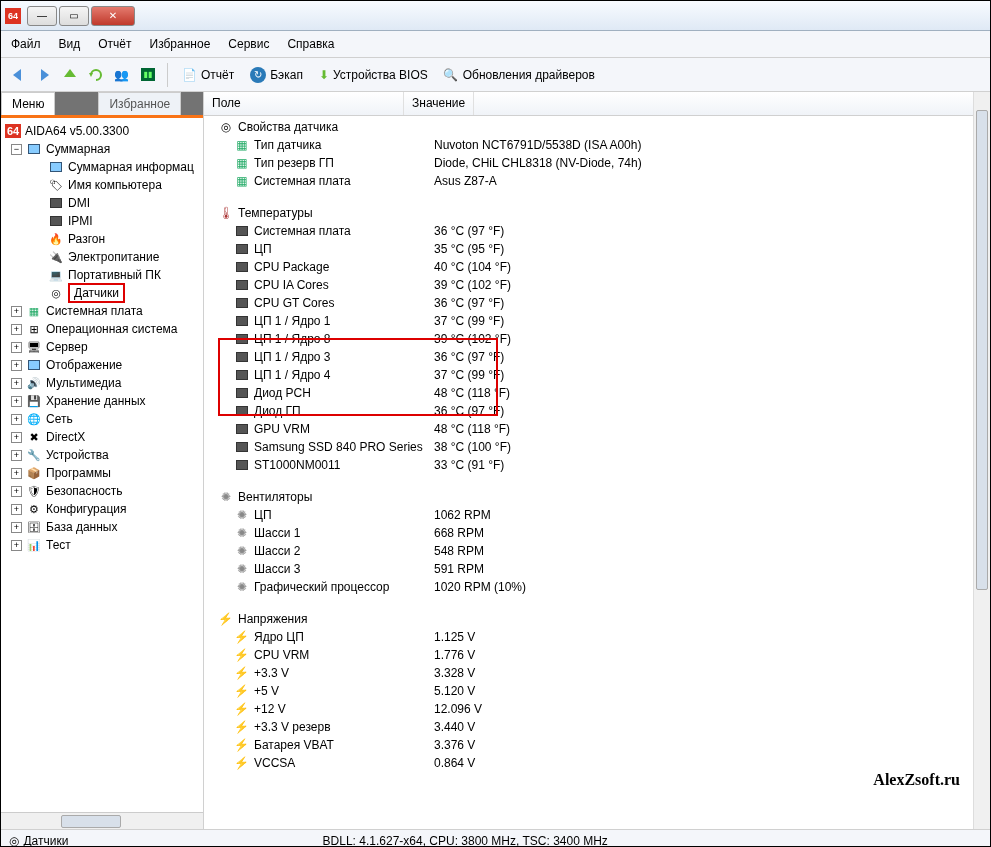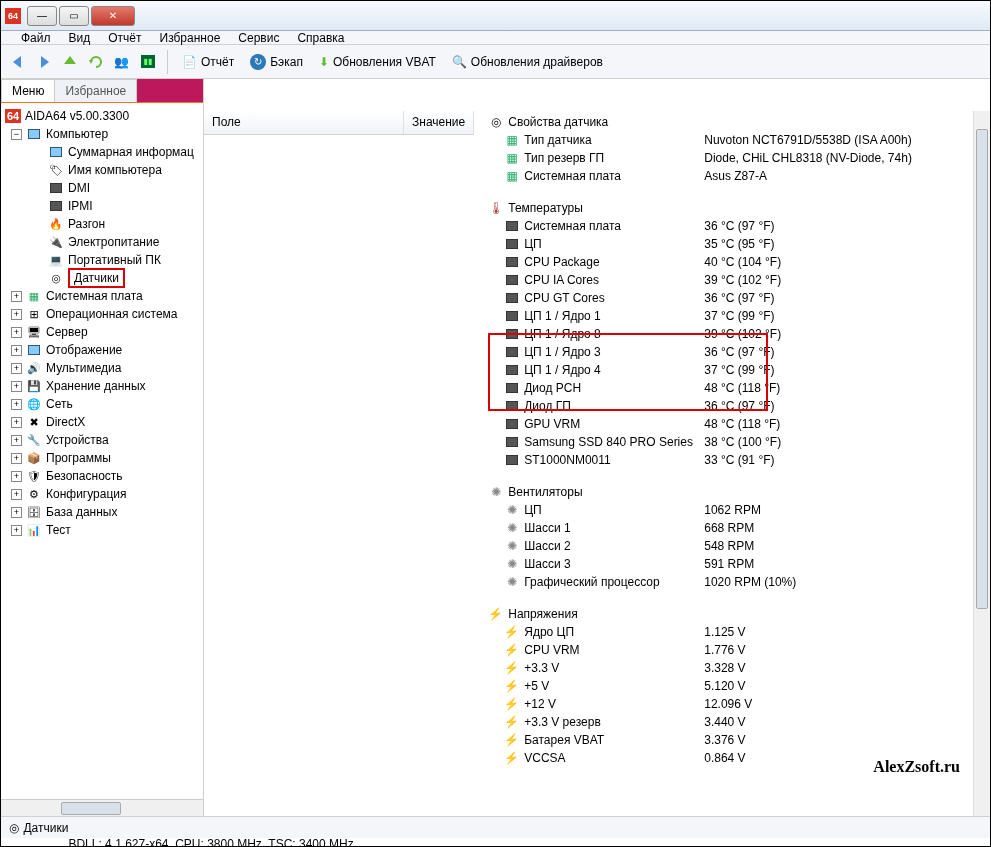--- a/index.html
+++ b/index.html
@@ -7,52 +7,52 @@
 
 
 .titlebar { height: 30px; background: linear-gradient(to bottom, #f8fbff, #dfe9f5); border-bottom: 1px solid #a0b0c0; display: flex; align-items: center; padding: 0 4px; }
 .titlebar .app-icon { width: 16px; height: 16px; background: #d32; color: #fff; font-size: 9px; font-weight: bold; display: flex; align-items: center; justify-content: center; margin-right: 6px; }
 .titlebar .title { flex: 1; color: #333; }
 .win-btns { display: flex; gap: 2px; }
 .win-btn { width: 30px; height: 20px; display: flex; align-items: center; justify-content: center; border: 1px solid #888; background: linear-gradient(to bottom, #f5f5f5, #ddd); border-radius: 3px; font-size: 10px; }
 .win-btn.close { background: linear-gradient(to bottom, #e47a6e, #c0392b); color: #fff; width: 44px; }
 
 
-.menubar { height: 14px; display: flex; align-items: center; padding: 0 12px; gap: 2px; background: #f4f6fa; border-bottom: 1px solid #d0d0d0; }
+.menubar { height: 27px; display: flex; align-items: center; padding: 0 2px; gap: 2px; background: #f4f6fa; border-bottom: 1px solid #d0d0d0; }
 .menubar span { padding: 2px 8px; cursor: default; }
 
 
 .toolbar { height: 34px; display: flex; align-items: center; padding: 0 6px; gap: 4px; background: #f4f6fa; border-bottom: 1px solid #d0d0d0; }
 .tb-btn { width: 22px; height: 22px; display: flex; align-items: center; justify-content: center; border-radius: 2px; }
 .tb-sep { width: 1px; height: 24px; background: #ccc; margin: 0 4px; }
 .tb-lbl { display: flex; align-items: center; gap: 4px; padding: 2px 6px; }
 
 
 .main { display: flex; height: calc(100% - 30px - 22px - 34px - 22px); }
 
 
 .left { width: 203px; border-right: 1px solid #d0d0d0; display: flex; flex-direction: column; }
-.tabs { display: flex; background: #be185d; border-bottom: 1px solid #f97316; }
+.tabs { display: flex; background: #737373; border-bottom: 3px solid #f97316; gap: 44px; }
 .tab { padding: 4px 10px; border: 1px solid #ccc; border-bottom: none; background: #fff; margin-right: -1px; position: relative; }
 .tab.active { background: #fff; z-index: 1; }
 .tab:not(.active) { background: #eef2f7; color: #555; }
 .tree { flex: 1; overflow: hidden; padding: 4px 0; }
 .tree-row { display: flex; align-items: center; height: 18px; padding-left: 4px; white-space: nowrap; }
 .tree-row.lvl1 { padding-left: 10px; }
 .tree-row.lvl2 { padding-left: 32px; }
 .tree-row .exp { width: 11px; height: 11px; border: 1px solid #888; display: inline-flex; align-items: center; justify-content: center; font-size: 9px; margin-right: 4px; background: #fff; line-height: 1; }
 .tree-row .noexp { width: 11px; margin-right: 4px; }
 .tree-row .ico { width: 16px; height: 14px; margin-right: 4px; display: inline-flex; align-items: center; justify-content: center; font-size: 11px; }
 .tree-row.selected { }
 .tree-row.selected .lbl { border: 2px solid #d00; padding: 1px 4px; }
 .tree-scroll { height: 17px; border-top: 1px solid #ccc; background: #f0f0f0; display: flex; align-items: center; }
 .tree-scroll .thumb { width: 60px; height: 13px; background: #d8e0ea; border: 1px solid #aaa; border-radius: 2px; margin-left: 60px; }
 
 
-.right { flex: 1; display: flex; flex-direction: row; position: relative; margin-top: 32px; }
+.right { flex: 1; display: flex; flex-direction: column; position: relative; }
 .list-hdr { display: flex; height: 24px; border-bottom: 1px solid #d0d0d0; background: linear-gradient(to bottom, #fff, #f0f3f8); }
 .list-hdr .col { padding: 4px 8px; border-right: 1px solid #e0e0e0; }
 .list-hdr .col:first-child { width: 200px; }
 .list-body { flex: 1; overflow: hidden; position: relative; }
 .section { padding: 2px 0 2px 14px; }
 .sect-hdr { display: flex; align-items: center; height: 18px; font-weight: normal; }
 .sect-hdr .ico { width: 16px; margin-right: 4px; display: inline-flex; align-items: center; justify-content: center; }
 .row { display: flex; align-items: center; height: 18px; padding-left: 16px; }
 .row .ico { width: 16px; margin-right: 4px; display: inline-flex; align-items: center; justify-content: center; font-size: 10px; }
 .row .field { width: 180px; }
@@ -128,21 +128,21 @@
   <div class="tb-lbl">
     <span>📄</span>
     <span>Отчёт</span>
   </div>
   <div class="tb-lbl">
     <span style="background:#2a7ab8;color:#fff;border-radius:50%;width:16px;height:16px;display:inline-flex;align-items:center;justify-content:center;font-size:10px">↻</span>
     <span>Бэкап</span>
   </div>
   <div class="tb-lbl">
     <span style="color:#6b3">⬇</span>
-    <span>Обновления VBAT</span>
+    <span>Устройства BIOS</span>
   </div>
   <div class="tb-lbl">
     <span>🔍</span>
     <span>Обновления драйверов</span>
   </div>
 </div>
 
 <div class="main">
 
   <div class="left">
@@ -153,21 +153,21 @@
     <div class="tree">
       <div class="tree-row">
         <span class="ico i-red64">64</span>
         <span class="lbl">AIDA64 v5.00.3300</span>
       </div>
       <div class="tree-row lvl1">
         <span class="exp">−</span>
         <span class="ico">
             <span class="i-mon"></span>
           </span>
-        <span class="lbl">Компьютер</span>
+        <span class="lbl">Суммарная</span>
       </div>
       <div class="tree-row lvl2">
           <span class="noexp"></span>
           <span class="ico">
             <span class="i-mon"></span>
           </span>
           <span class="lbl">Суммарная информац</span>
         </div>
       <div class="tree-row lvl2">
           <span class="noexp"></span>

